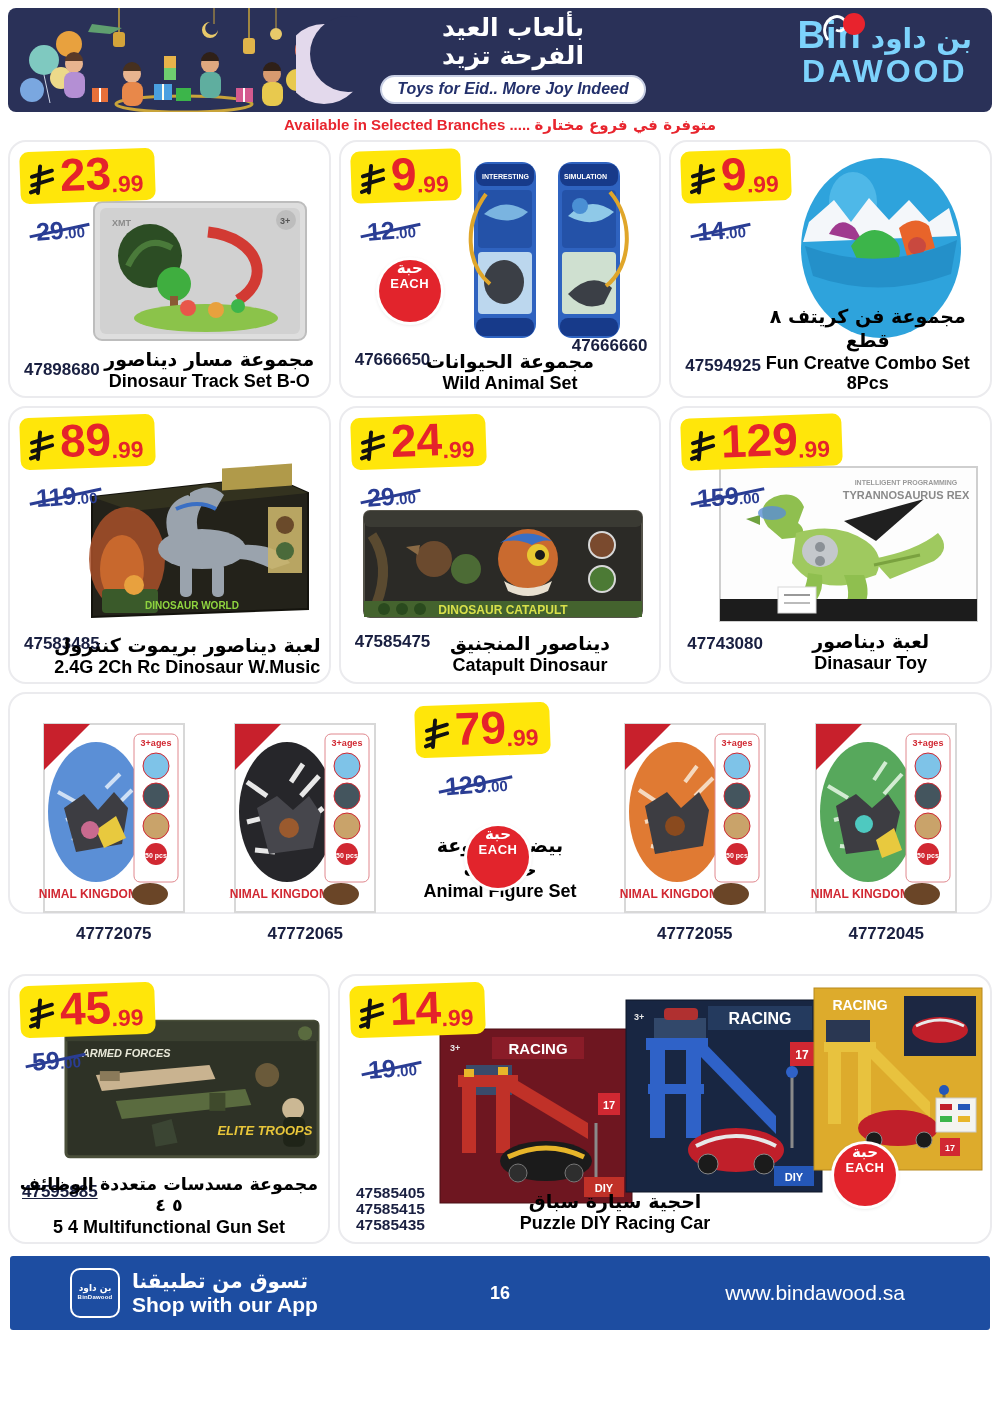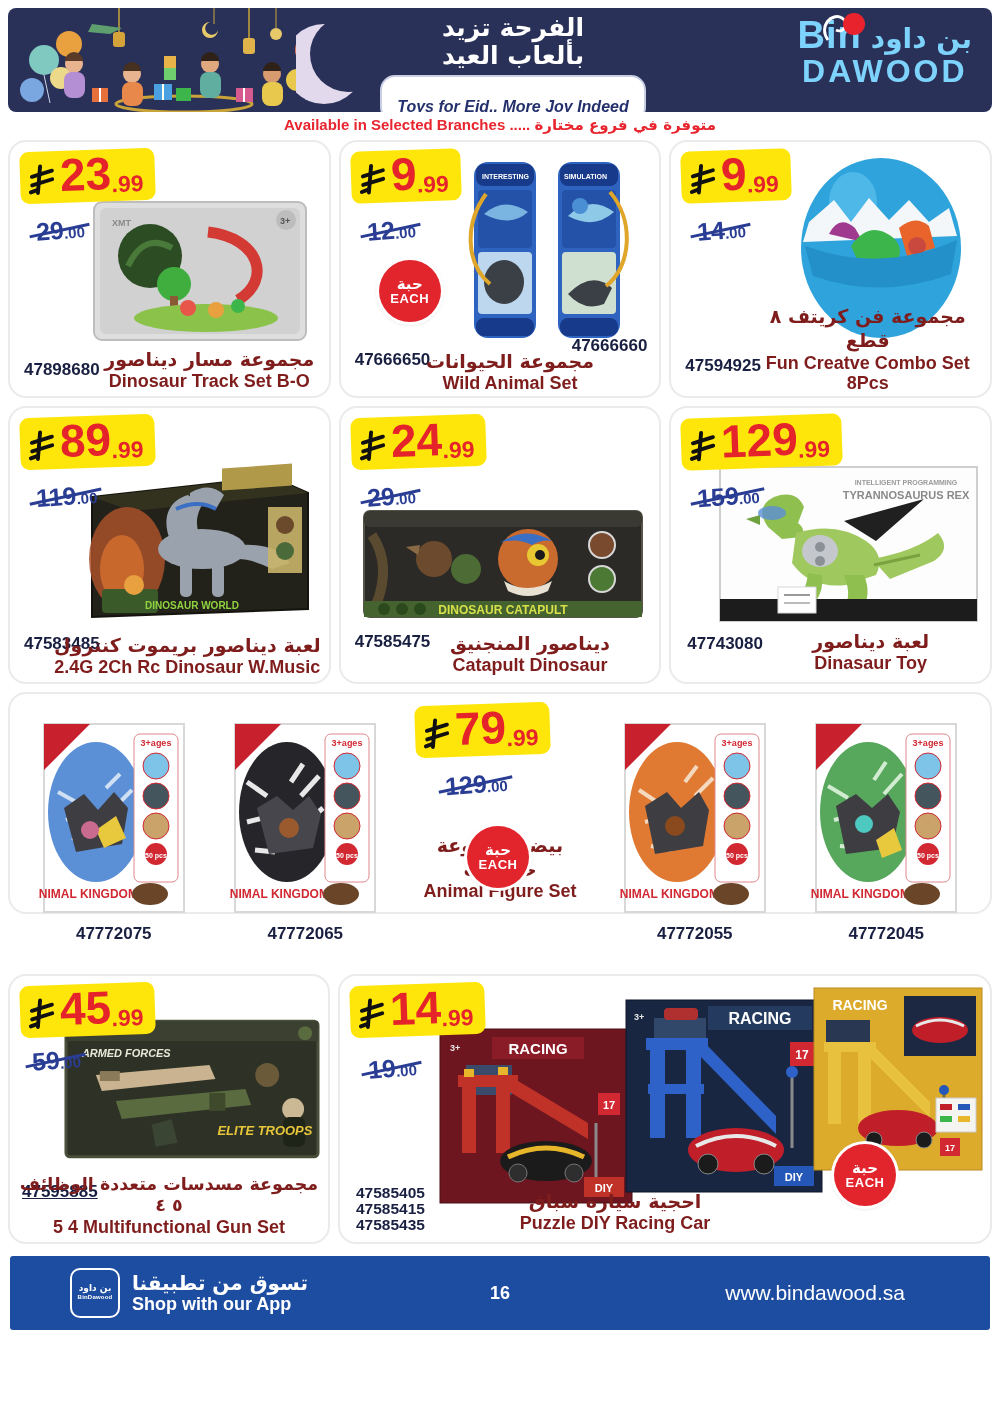--- a/index.html
+++ b/index.html
@@ -6,21 +6,21 @@
   body{font-family:"Liberation Sans",sans-serif;}
   .page{position:relative;width:1000px;height:1415px;background:#ffffff;overflow:hidden;margin:0 auto;}
   .ar{font-family:"DejaVu Sans",sans-serif;}
 
   
   .header{position:absolute;top:8px;left:8px;width:984px;height:104px;background:#2a3158;border-radius:8px;overflow:hidden;}
   .header-illus{position:absolute;left:6px;top:0;}
   .moon-wrap{position:absolute;left:288px;top:8px;}
   .header-center{position:absolute;left:340px;width:330px;top:6px;text-align:center;color:#fff;}
   .h-ar{font-weight:bold;font-size:25px;line-height:1.12;}
-  .tagline{display:inline-block;margin-top:5px;background:#fff;color:#23306b;font-weight:bold;font-style:italic;font-size:16px;padding:21px 15px 4px;border-radius:15px;border:2px solid #c8cfe4;white-space:nowrap;}
+  .tagline{display:inline-block;margin-top:5px;background:#fff;color:#23306b;font-weight:bold;font-style:italic;font-size:16px;padding:3px 15px 4px;border-radius:15px;border:2px solid #c8cfe4;white-space:nowrap;}
   .logo{position:absolute;right:20px;top:8px;text-align:center;color:#7dd3fc;}
   .logo-row1{display:flex;align-items:baseline;gap:9px;justify-content:center;}
   .logo-bin{font-size:38px;font-weight:bold;line-height:1;letter-spacing:1px;}
   .logo-ar-txt{font-size:28px;font-weight:bold;line-height:1;}
   .logo-dawood{font-size:32px;font-weight:bold;letter-spacing:3px;line-height:1;margin-top:1px;}
   .logo-swirl{position:absolute;left:18px;top:-6px;}
 
   
   .avail{position:absolute;top:116px;left:0;width:100%;text-align:center;color:#e8252e;font-weight:bold;font-size:15px;}
 
@@ -36,48 +36,48 @@
   .price-badge{position:absolute;top:8px;left:10px;display:flex;align-items:flex-start;background:#ffe60a;border-radius:9px;padding:3px 12px 5px 8px;transform:rotate(-2deg);z-index:4;}
   .sar-icon{width:28px;height:34px;margin-top:8px;margin-right:4px;}
   .p-int{font-size:46px;font-weight:bold;color:#e5232b;line-height:.95;}
   .p-dec{font-size:23px;font-weight:bold;color:#e5232b;margin-top:21px;line-height:1;}
   .p-dec::before{content:".";}
   .old-price{position:absolute;top:74px;left:26px;color:#2a3d94;font-weight:bold;font-size:25px;transform:rotate(-4deg);z-index:3;white-space:nowrap;}
   .old-dec{font-size:15px;}
   .old-dec::before{content:".";}
   .old-price::after{content:"";position:absolute;left:-7px;right:-5px;top:45%;height:2.5px;background:#2a3d94;transform:rotate(-8deg);}
 
-  .each-badge{position:absolute;width:62px;height:62px;border-radius:50%;background:#e2242c;color:#fff;display:flex;flex-direction:column;align-items:center;justify-content:center;z-index:4;box-shadow:0 0 0 3px #ffffff,0 1px 5px rgba(0,0,0,.3);}
+  .each-badge{position:absolute;width:62px;height:62px;border-radius:50%;background:#e2242c;color:#fff;display:flex;flex-direction:column;align-items:center;justify-content:flex-start;z-index:4;box-shadow:0 0 0 3px #ffffff,0 1px 5px rgba(0,0,0,.3);}
   .each-ar{font-weight:bold;font-size:15px;line-height:1.1;}
   .each-en{font-weight:bold;font-size:13px;line-height:1.1;letter-spacing:.5px;}
 
   .art{position:absolute;display:flex;align-items:center;justify-content:center;z-index:1;}
   .code{position:absolute;font-weight:bold;font-size:17px;color:#191f40;z-index:3;white-space:nowrap;}
-  .names{position:absolute;text-align:center;color:#7f1d1d;z-index:3;}
+  .names{position:absolute;text-align:center;color:#000000;z-index:3;}
   .name-ar{font-weight:bold;font-size:19px;line-height:1.25;}
   .name-en{font-weight:bold;font-size:18px;line-height:1.15;}
 
   
   .card-wide{display:flex;padding:4px 8px;}
   .egg-col{flex:1;position:relative;text-align:center;padding-top:14px;}
   .egg-code{font-weight:bold;font-size:17px;color:#191f40;margin-top:0;}
   .mid-col{flex:0 0 198px;position:relative;}
   .mid-col .price-badge{left:14px;top:6px;}
   .mid-col .old-price{left:44px;top:72px;}
   .mid-col .each-badge{left:66px;top:128px;}
   .mid-col .names{left:0;right:0;bottom:6px;}
 
   
   .footer{position:absolute;top:1256px;left:10px;width:980px;height:74px;background:#1d4da1;border-radius:3px;display:flex;align-items:center;color:#fff;}
   .app-box{width:46px;height:46px;border:2px solid #fff;border-radius:10px;margin-left:60px;display:flex;flex-direction:column;align-items:center;justify-content:center;text-align:center;background:#1d4da1;flex:0 0 auto;}
   .app-box .l1{font-weight:bold;font-size:9px;line-height:1;}
   .app-box .l2{font-weight:bold;font-size:6px;line-height:1.4;letter-spacing:.2px;}
   .app-text{margin-left:12px;z-index:2;}
   .app-ar{font-weight:bold;font-size:20px;line-height:1.15;}
-  .app-en{font-weight:bold;font-size:18px;line-height:1.1;}
+  .app-en{font-weight:bold;font-size:21px;line-height:1.1;}
   .page-num{position:absolute;left:0;right:0;text-align:center;font-weight:bold;font-size:18px;pointer-events:none;}
   .website{margin-left:auto;margin-right:85px;font-weight:normal;font-size:21px;z-index:2;}
 
   svg text{font-family:"Liberation Sans",sans-serif;}
 </style>
 </head>
 <body>
 
 <svg width="0" height="0" style="position:absolute">
   <defs>
@@ -136,22 +136,22 @@
       <rect x="222" y="80" width="17" height="14" fill="#d45a8f"></rect>
         <line x1="230" y1="80" x2="230" y2="94" stroke="#fff" stroke-width="2"></line>
       <rect x="150" y="60" width="12" height="12" fill="#6fcf6f"></rect>
         <rect x="150" y="48" width="12" height="12" fill="#e8b44a"></rect>
     </svg>
     <svg class="moon-wrap" width="62" height="96" viewBox="0 0 62 96">
       <circle cx="28" cy="48" r="40" fill="#e3d9ec"></circle>
       <circle cx="52" cy="38" r="38" fill="#2a3158"></circle>
     </svg>
     <div class="header-center">
+      <div class="h-ar ar">بألعاب العيد</div>
       <div class="h-ar ar">الفرحة تزيد</div>
-      <div class="h-ar ar">بألعاب العيد</div>
       <div class="tagline">Toys for Eid.. More Joy Indeed</div>
     </div>
     <div class="logo">
       <svg class="logo-swirl" width="60" height="34" viewBox="0 0 60 34">
         <path d="M12 30 C2 16 16 2 26 8 C34 13 28 24 20 20" stroke="#fff" stroke-width="3" fill="none"></path>
         <circle cx="38" cy="14" r="11" fill="#e8232d"></circle>
       </svg>
       <div class="logo-row1">
         <span class="logo-bin">Bin</span>
         <span class="logo-ar-txt ar">بن داود</span>

